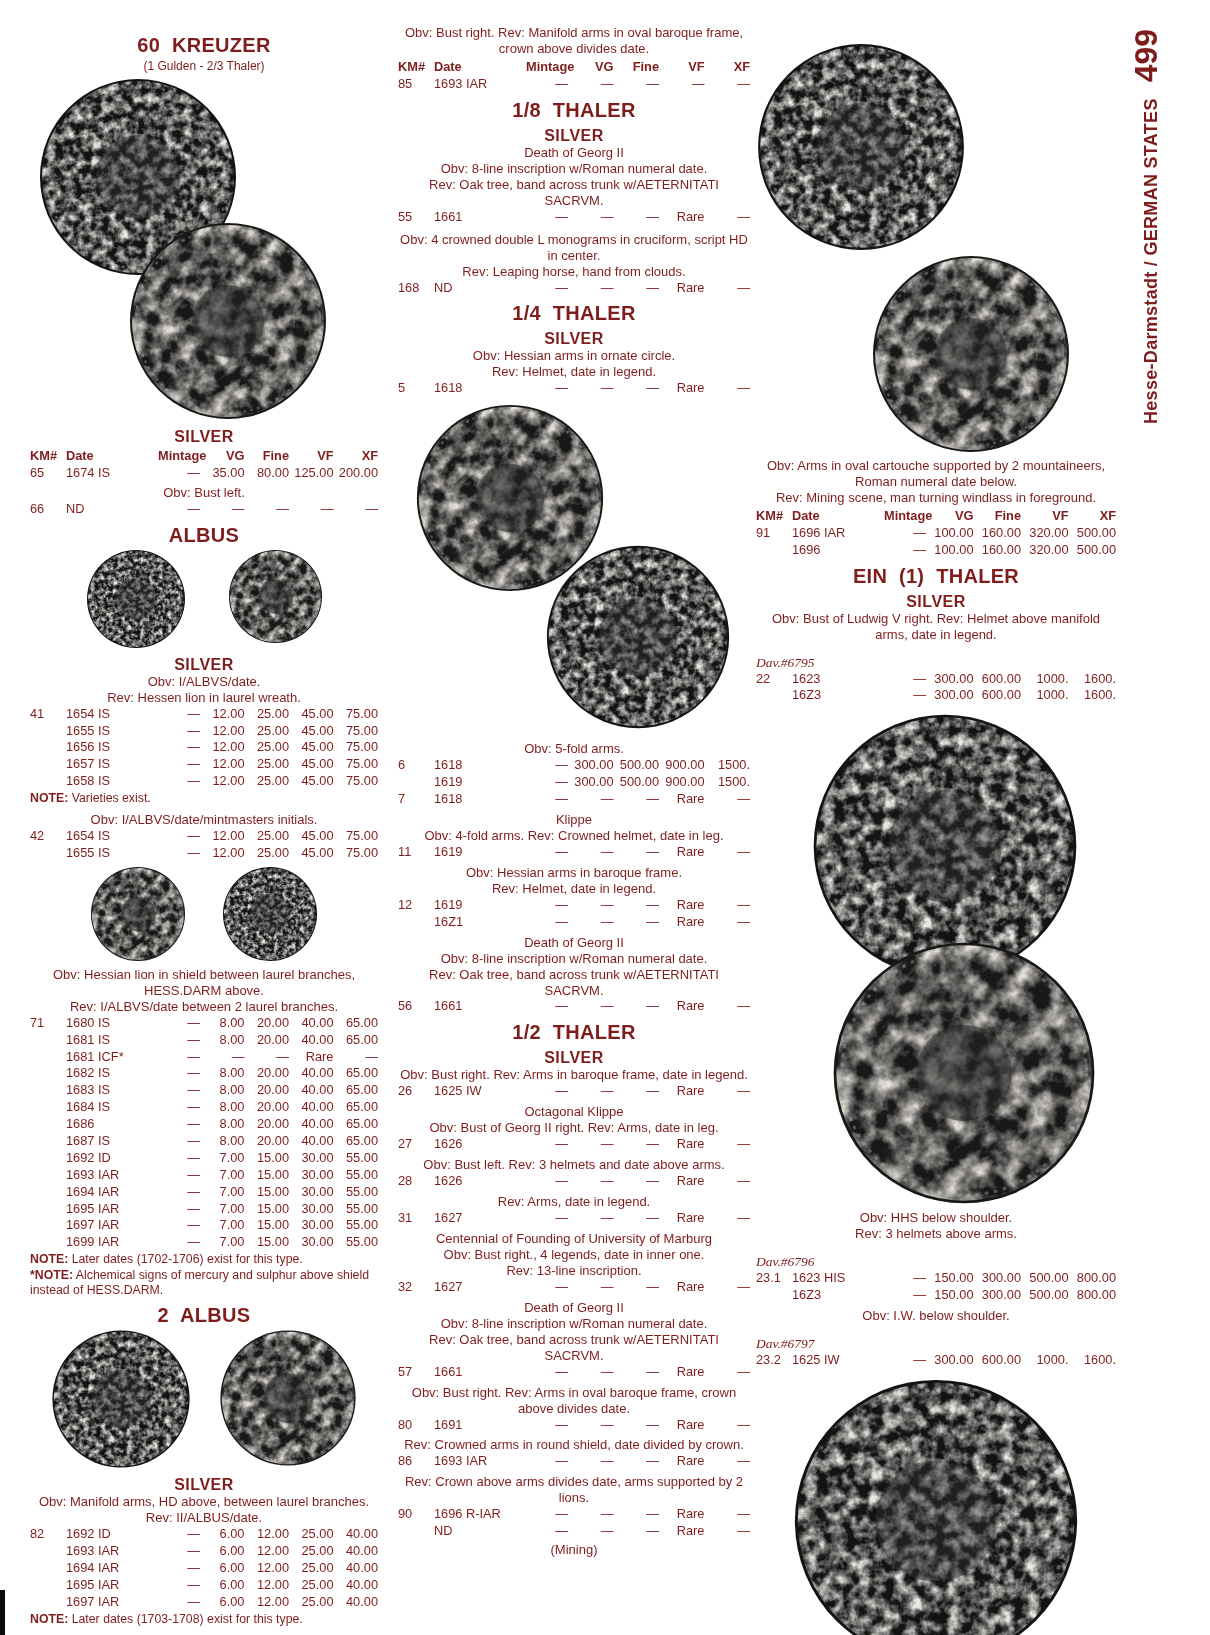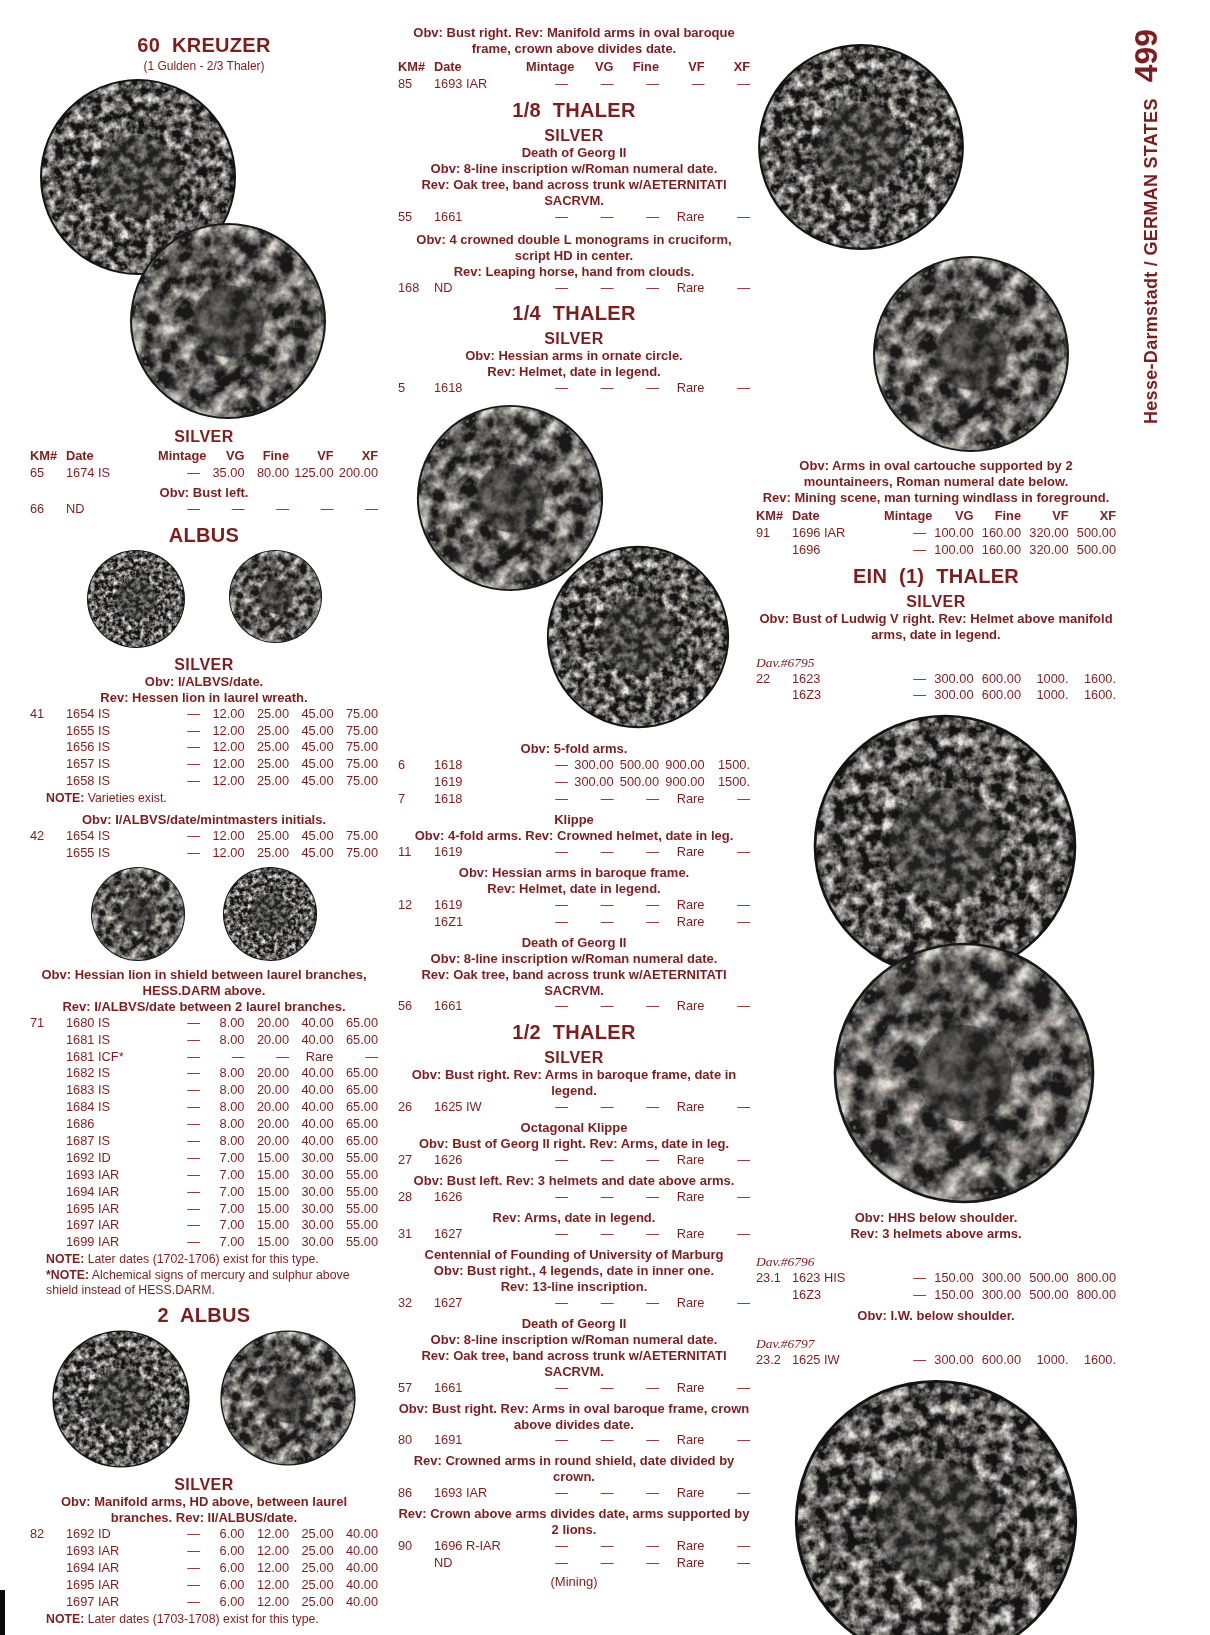--- a/index.html
+++ b/index.html
@@ -6,31 +6,31 @@
   .page{position:relative;width:1210px;height:1635px;background:#ffffff;overflow:hidden;
         font-family:"Liberation Sans",sans-serif;color:#7f1d1d;}
   .col{position:absolute;top:0;}
   .col-left{left:30px;width:348px;padding-top:28px;}
   .col-mid{left:398px;width:352px;padding-top:25px;}
   .col-right{left:756px;width:360px;padding-top:42px;}
 
   .h1{font-size:20px;font-weight:700;text-align:center;margin:6px 0 2px;word-spacing:6px;letter-spacing:.3px;}
   .sub{font-size:12px;text-align:center;margin:0 0 2px;}
   .silver{font-size:16px;font-weight:700;text-align:center;letter-spacing:.5px;margin-top:5px;}
-  .bc{font-size:13px;font-weight:700;text-align:center;line-height:1.23;margin:0;}
+  .bc{font-size:13px;font-weight:400;text-align:center;line-height:1.23;margin:0;}
   .mt3{margin-top:3px;} .mt4{margin-top:4px;} .mt6{margin-top:6px;} .mt8{margin-top:8px;}
 
   .t-row{display:grid;grid-template-columns:36px 92px 42px 1fr 1fr 1fr 1fr;
          font-size:12.8px;line-height:1.32;}
   .t-row span{white-space:nowrap;}
   .t-row .c0,.t-row .c1{text-align:left;}
   .t-row .c2,.t-row .c3,.t-row .c4,.t-row .c5,.t-row .c6{text-align:right;}
   .t-head{font-weight:700;margin-top:2px;}
 
-  .note{font-size:12.3px;line-height:1.22;margin:1px 16px;}
+  .note{font-size:12.3px;line-height:1.22;margin:1px 0;}
   .note .nb{font-weight:700;}
   .dav{font-family:"Liberation Serif",serif;font-style:italic;font-size:13.5px;margin-top:12px;}
   .center-sm{font-size:13px;text-align:center;margin-top:2px;}
 
   .coin{display:block;}
   .coin-duo{position:relative;}
   .coin-abs{position:absolute;}
   .coin-pair{display:flex;justify-content:center;align-items:flex-start;}
 
   .margin-header{position:absolute;left:1128px;top:424px;width:0;height:0;}

